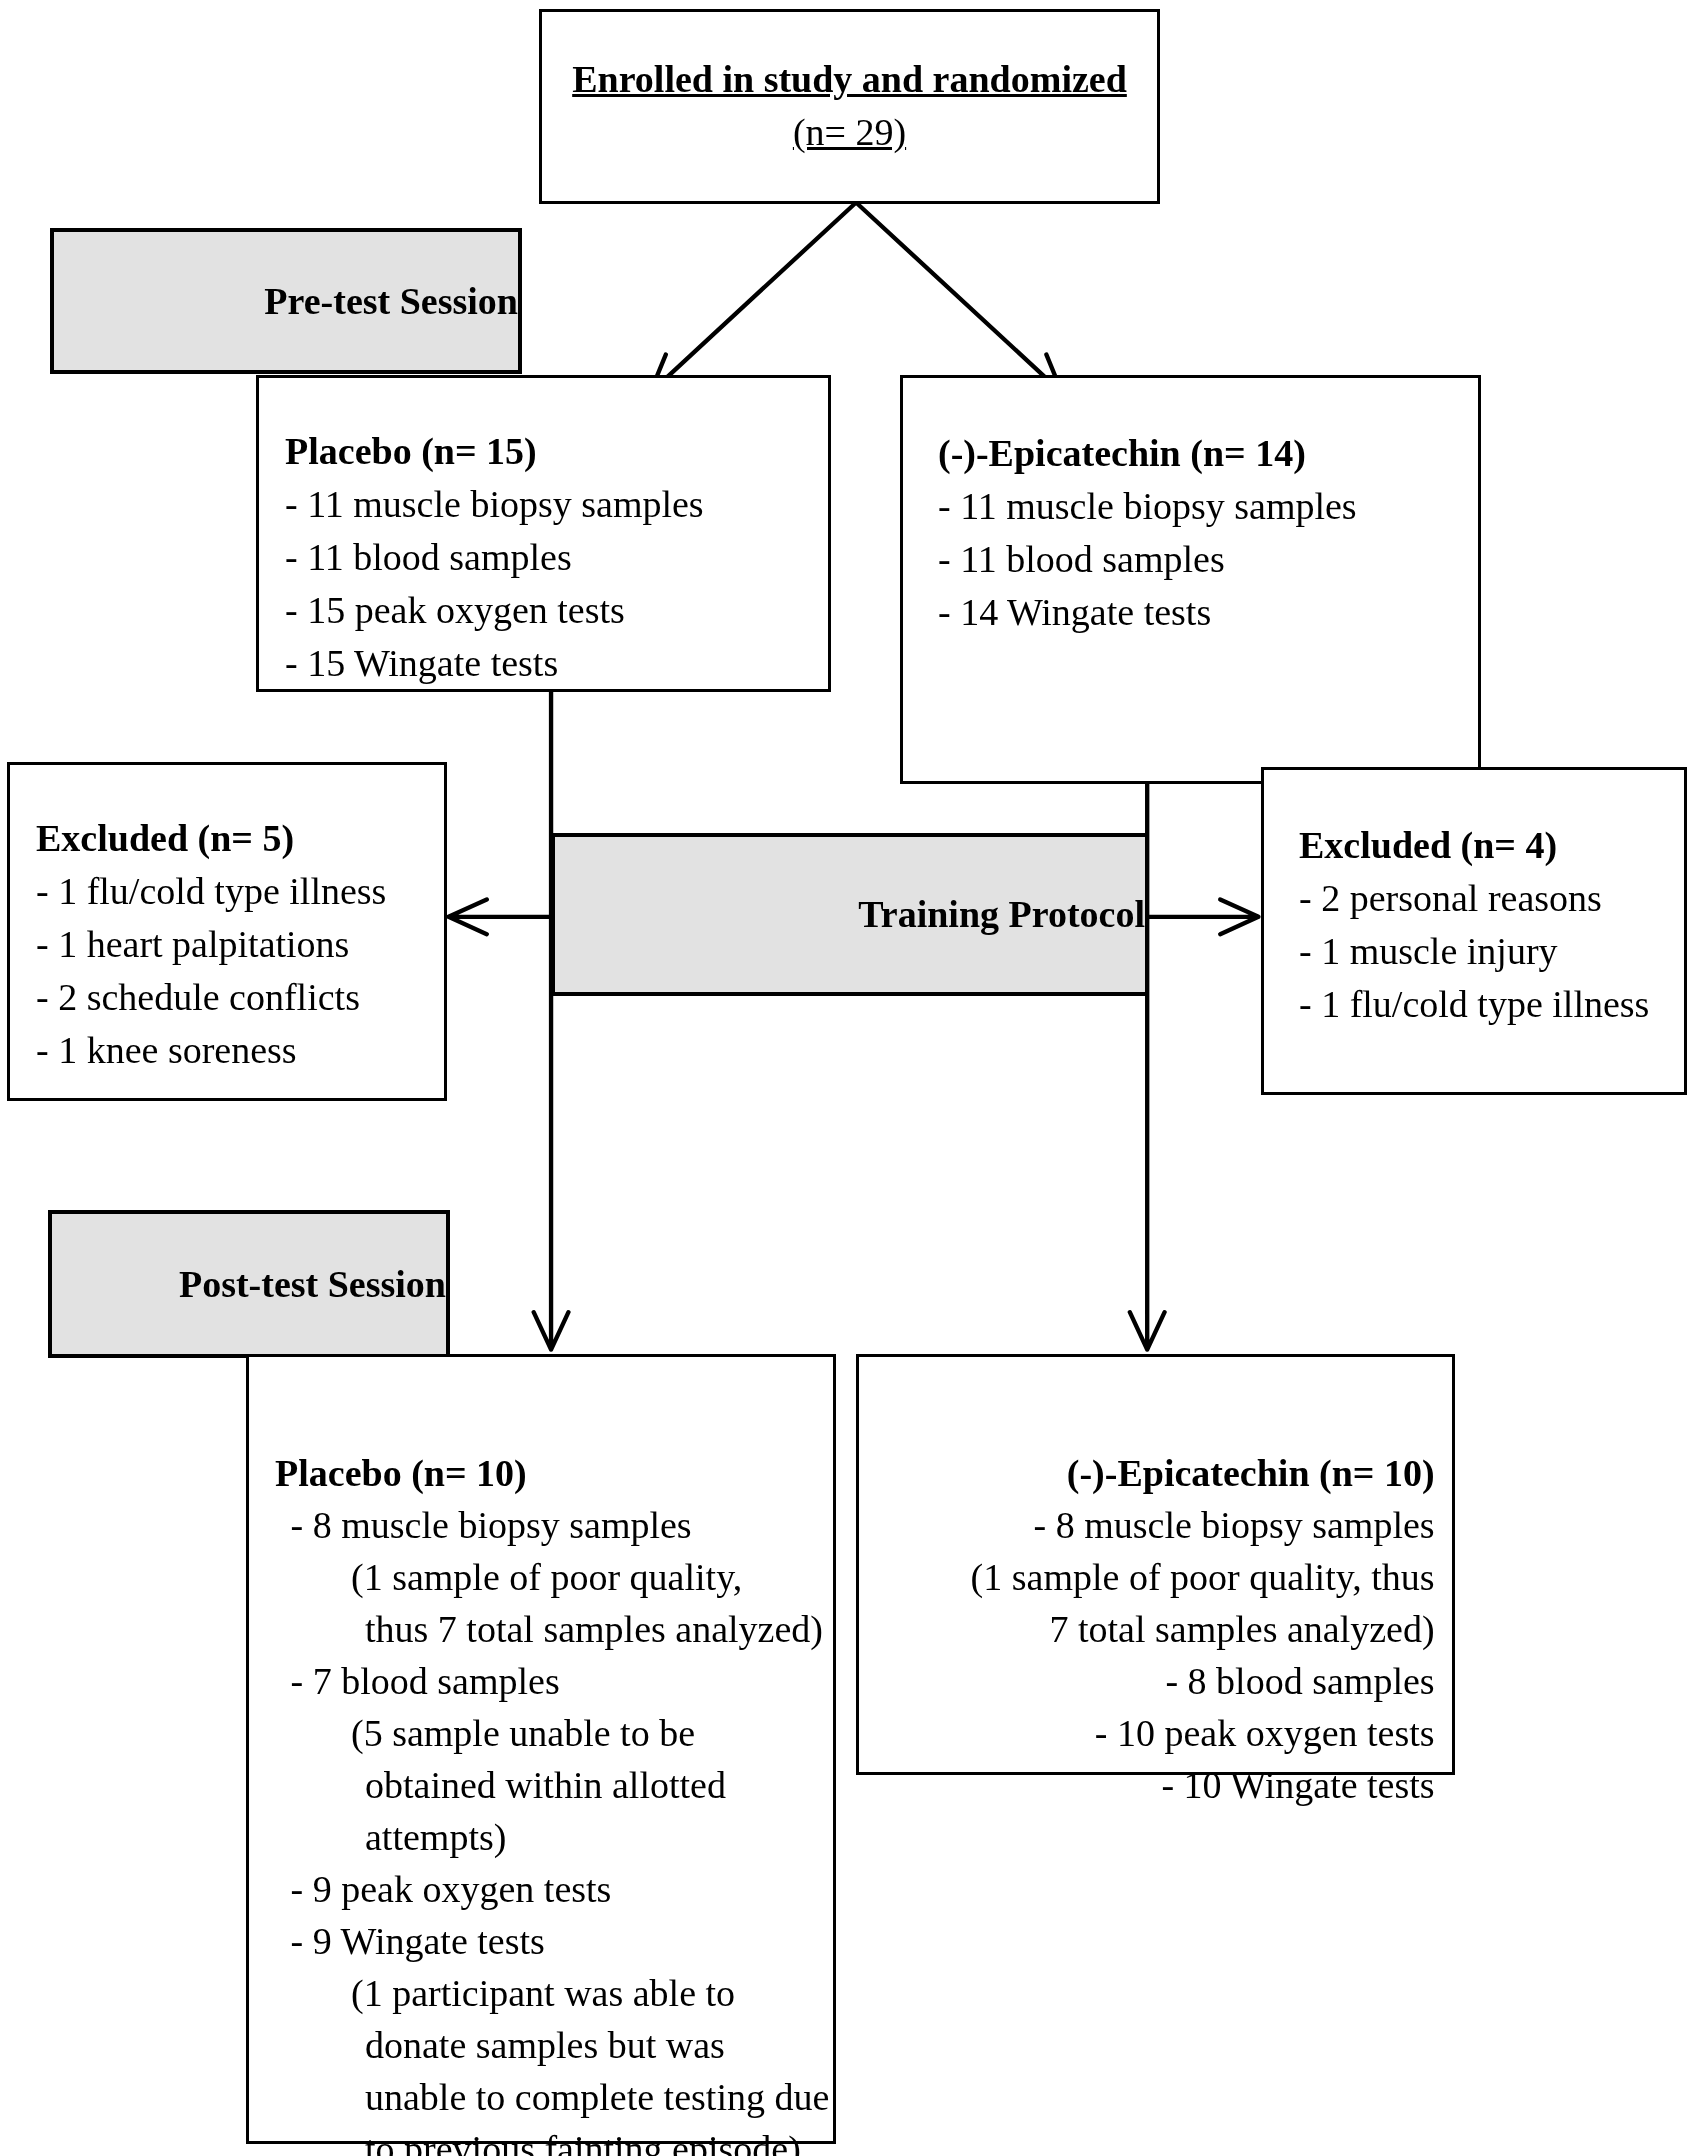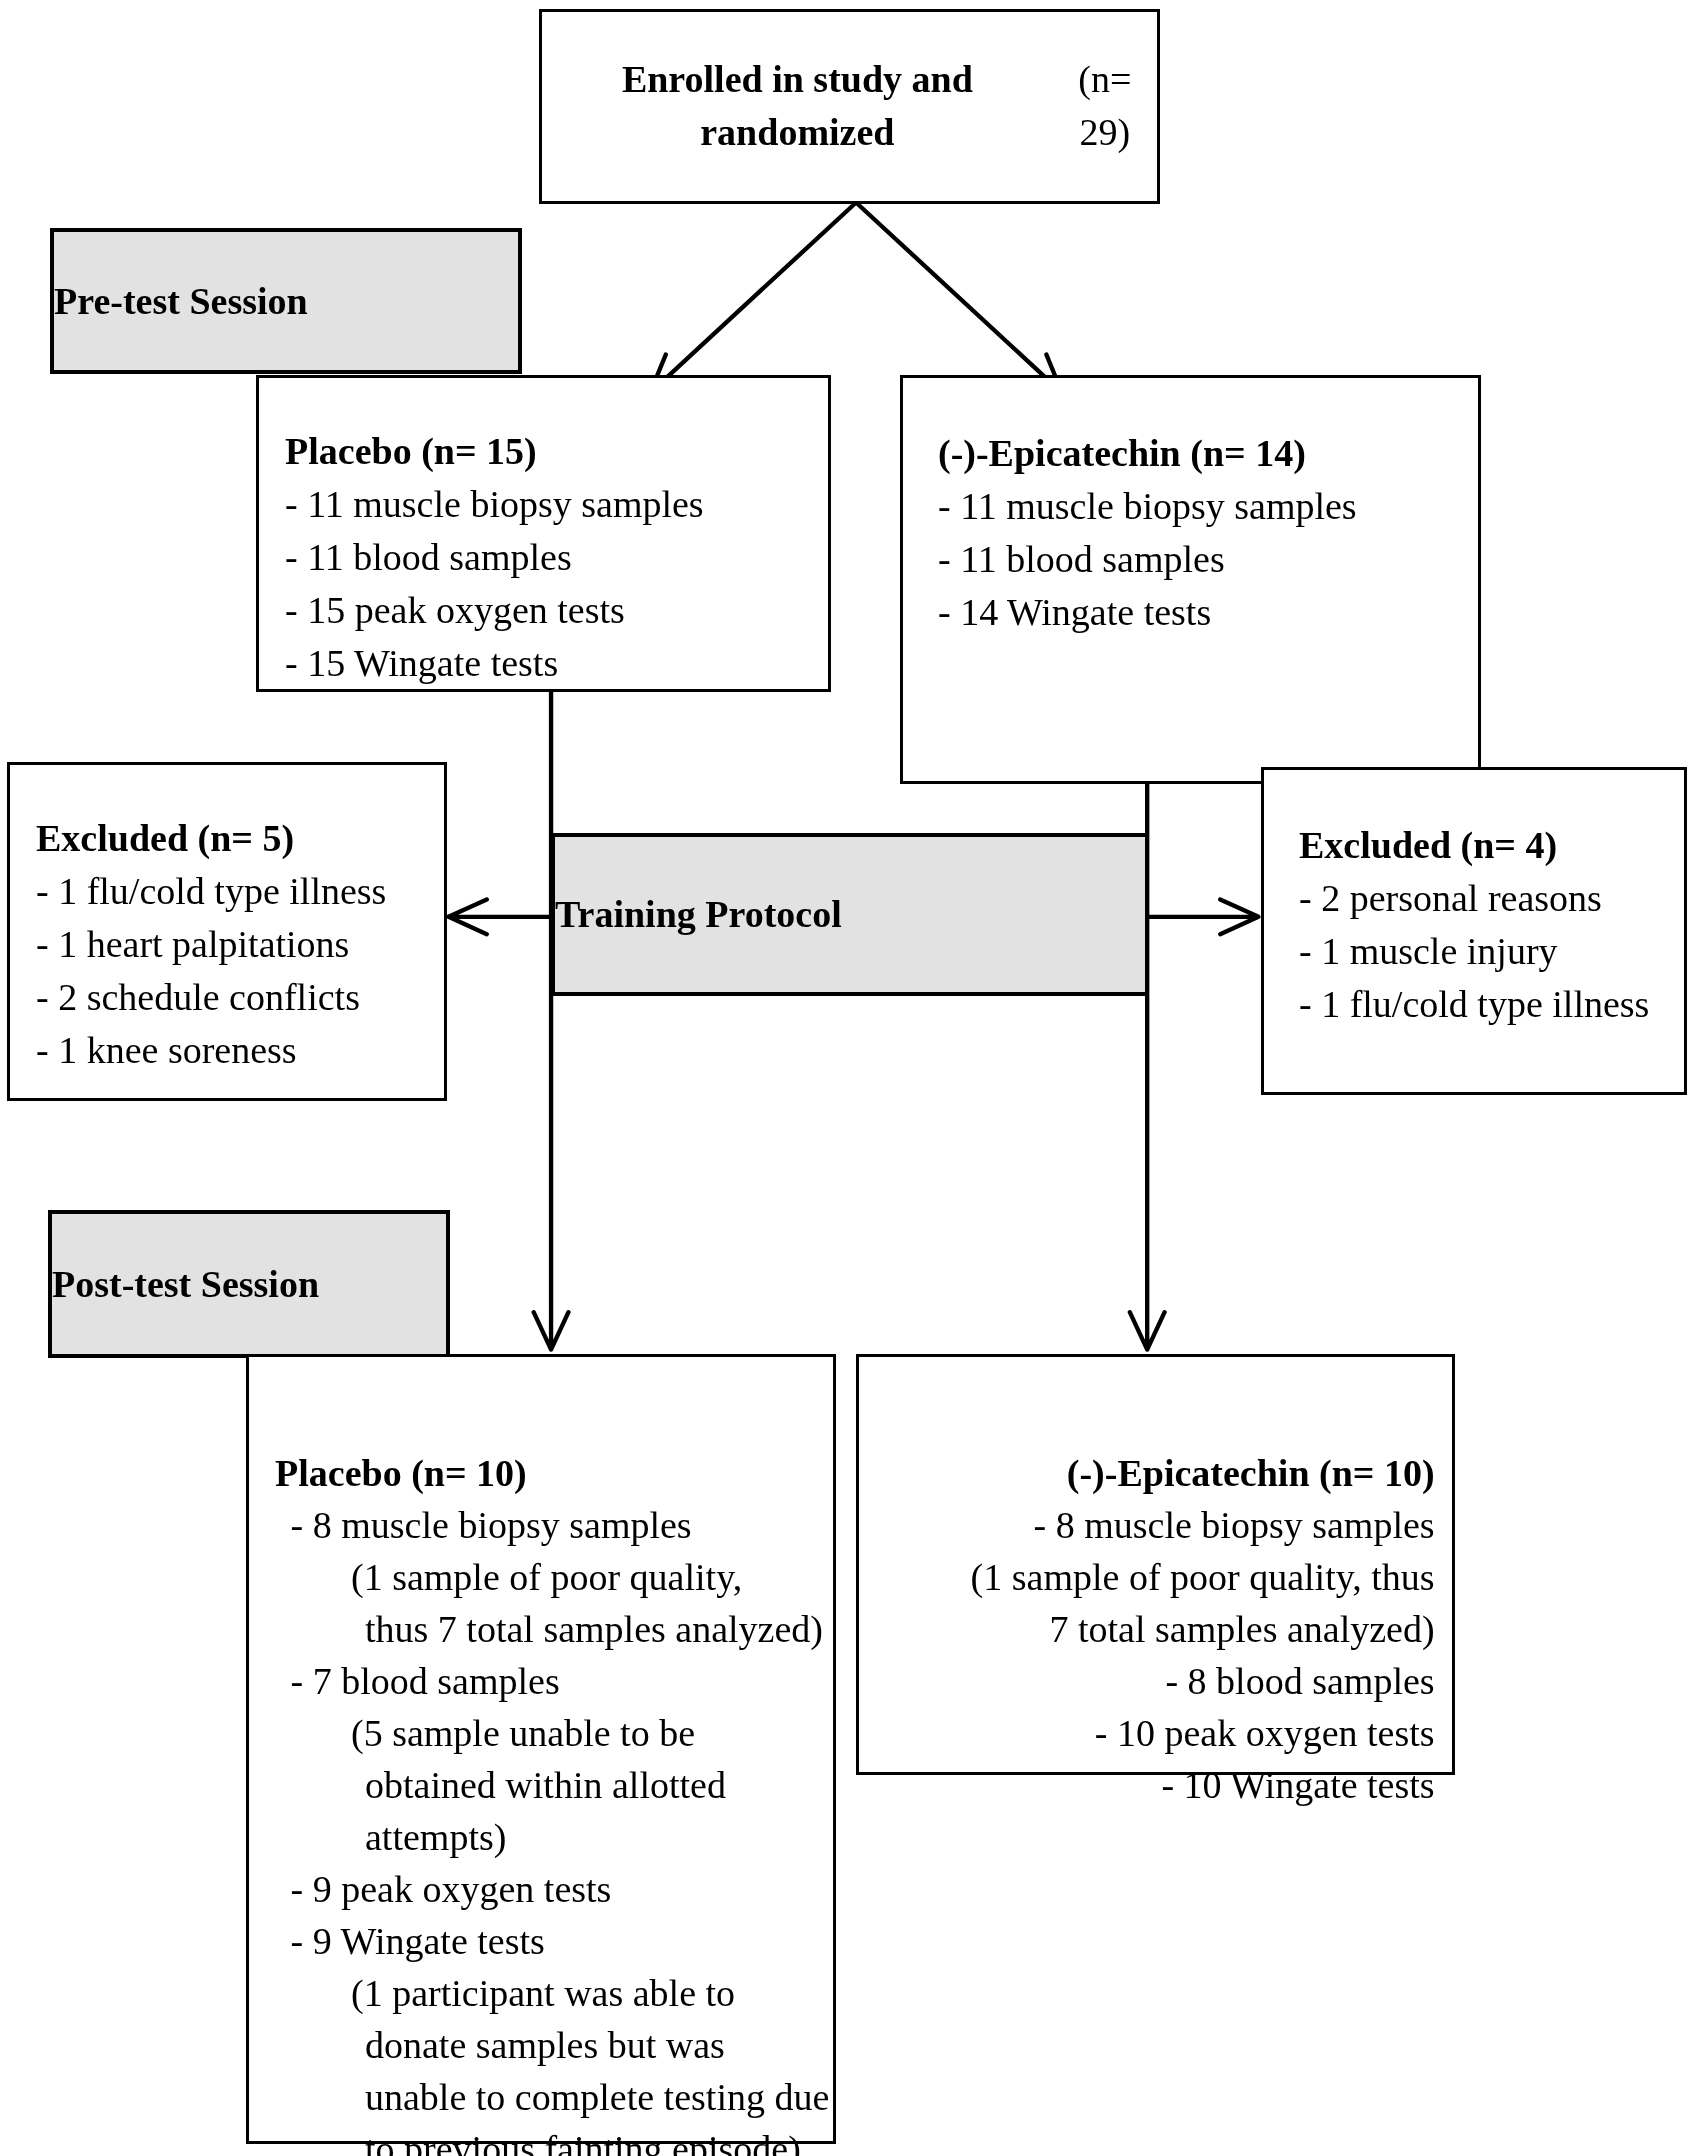--- a/index.html
+++ b/index.html
@@ -23,30 +23,31 @@
     background: #ffffff;
     z-index: 2;
     font-size: 38px;
     line-height: 53px;
   }
   .gray {
     background: var(--gray, #e2e2e2);
     border-width: 4.3px;
     display: flex;
     align-items: center;
-    justify-content: flex-start;
+    justify-content: flex-end;
   }
   .gray .box-title { text-align: center; }
   .box-title { font-weight: bold; }
   .center2 {
     display: flex;
-    flex-direction: row;
+    flex-direction: column;
     align-items: center;
     justify-content: center;
     text-align: center;
+    text-decoration: underline;
   }
   .pad { padding: 47px 17.4px 0 26px; }
   .padr { padding: 49px 17.4px 0 35px; }
   .post { line-height: 52px; padding-top: 90px; }
   .line { white-space: nowrap; }
   .ind0 { padding-left: 0; }
   .ind1 { padding-left: 15.6px; }
   .ind2 { padding-left: 76px; }
   .ind3 { padding-left: 90px; }
 </style>

